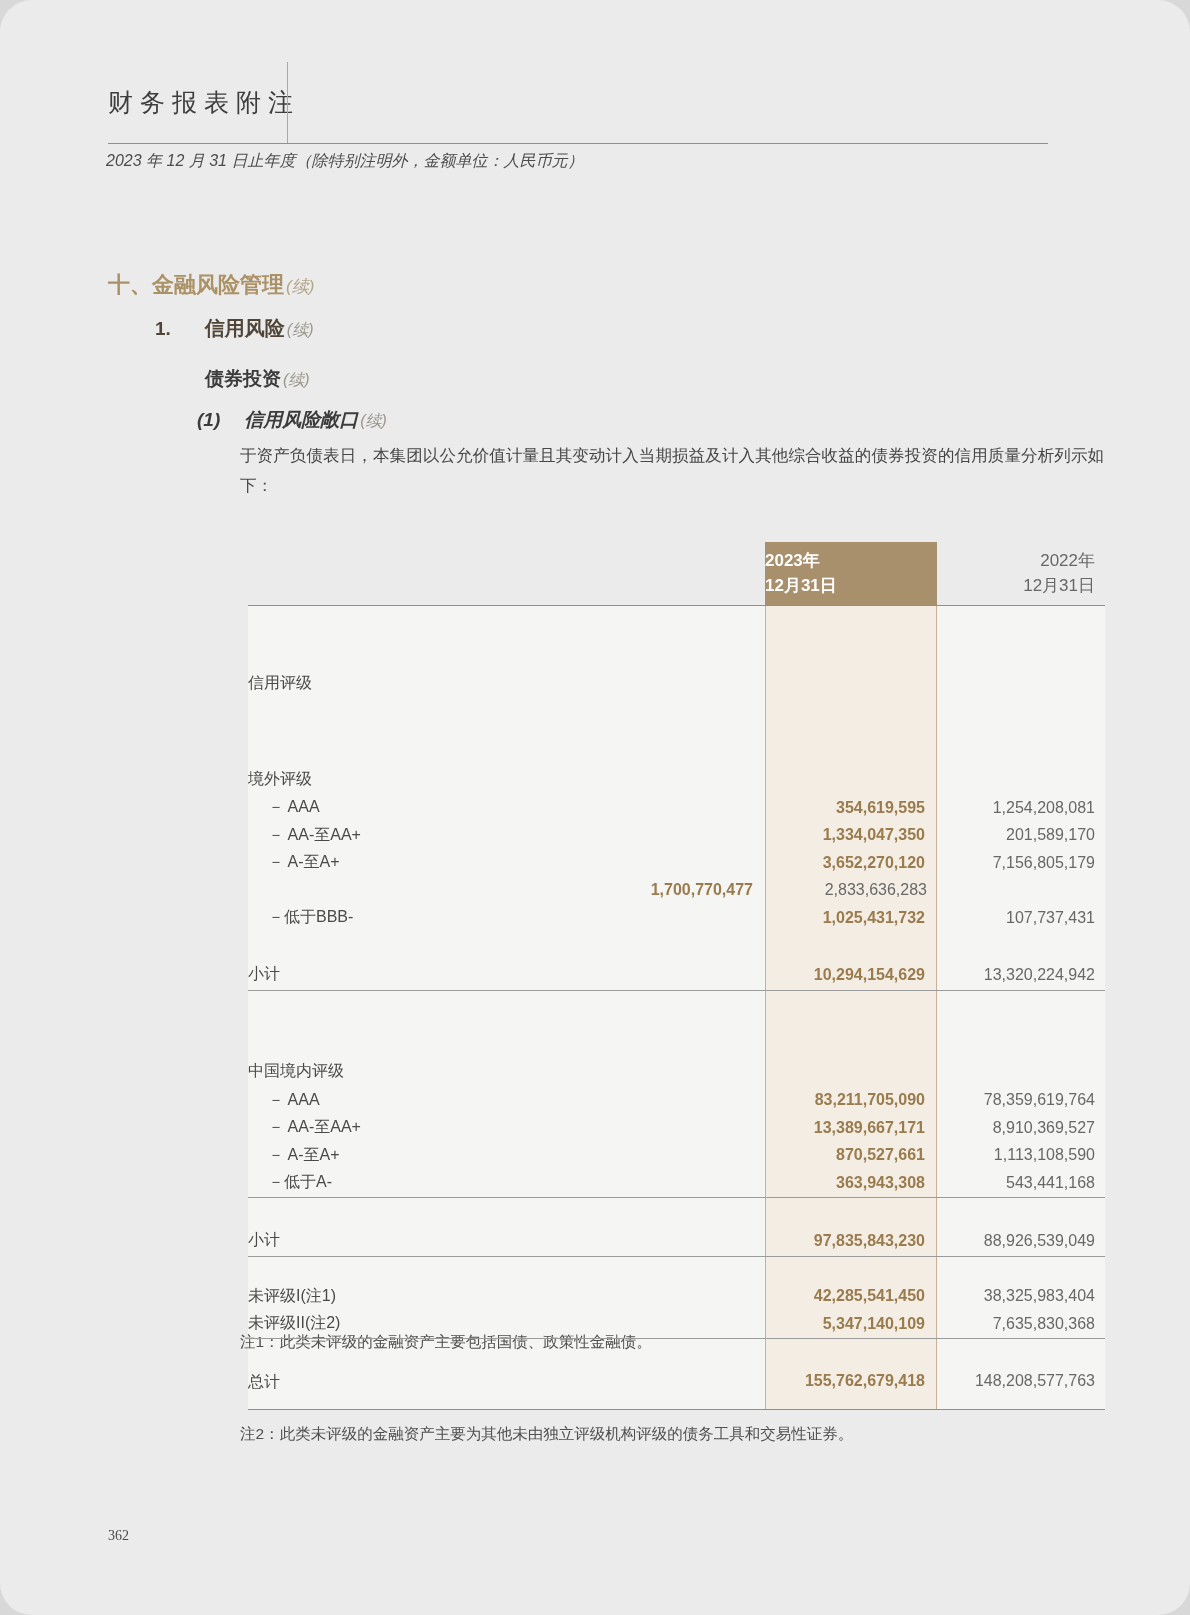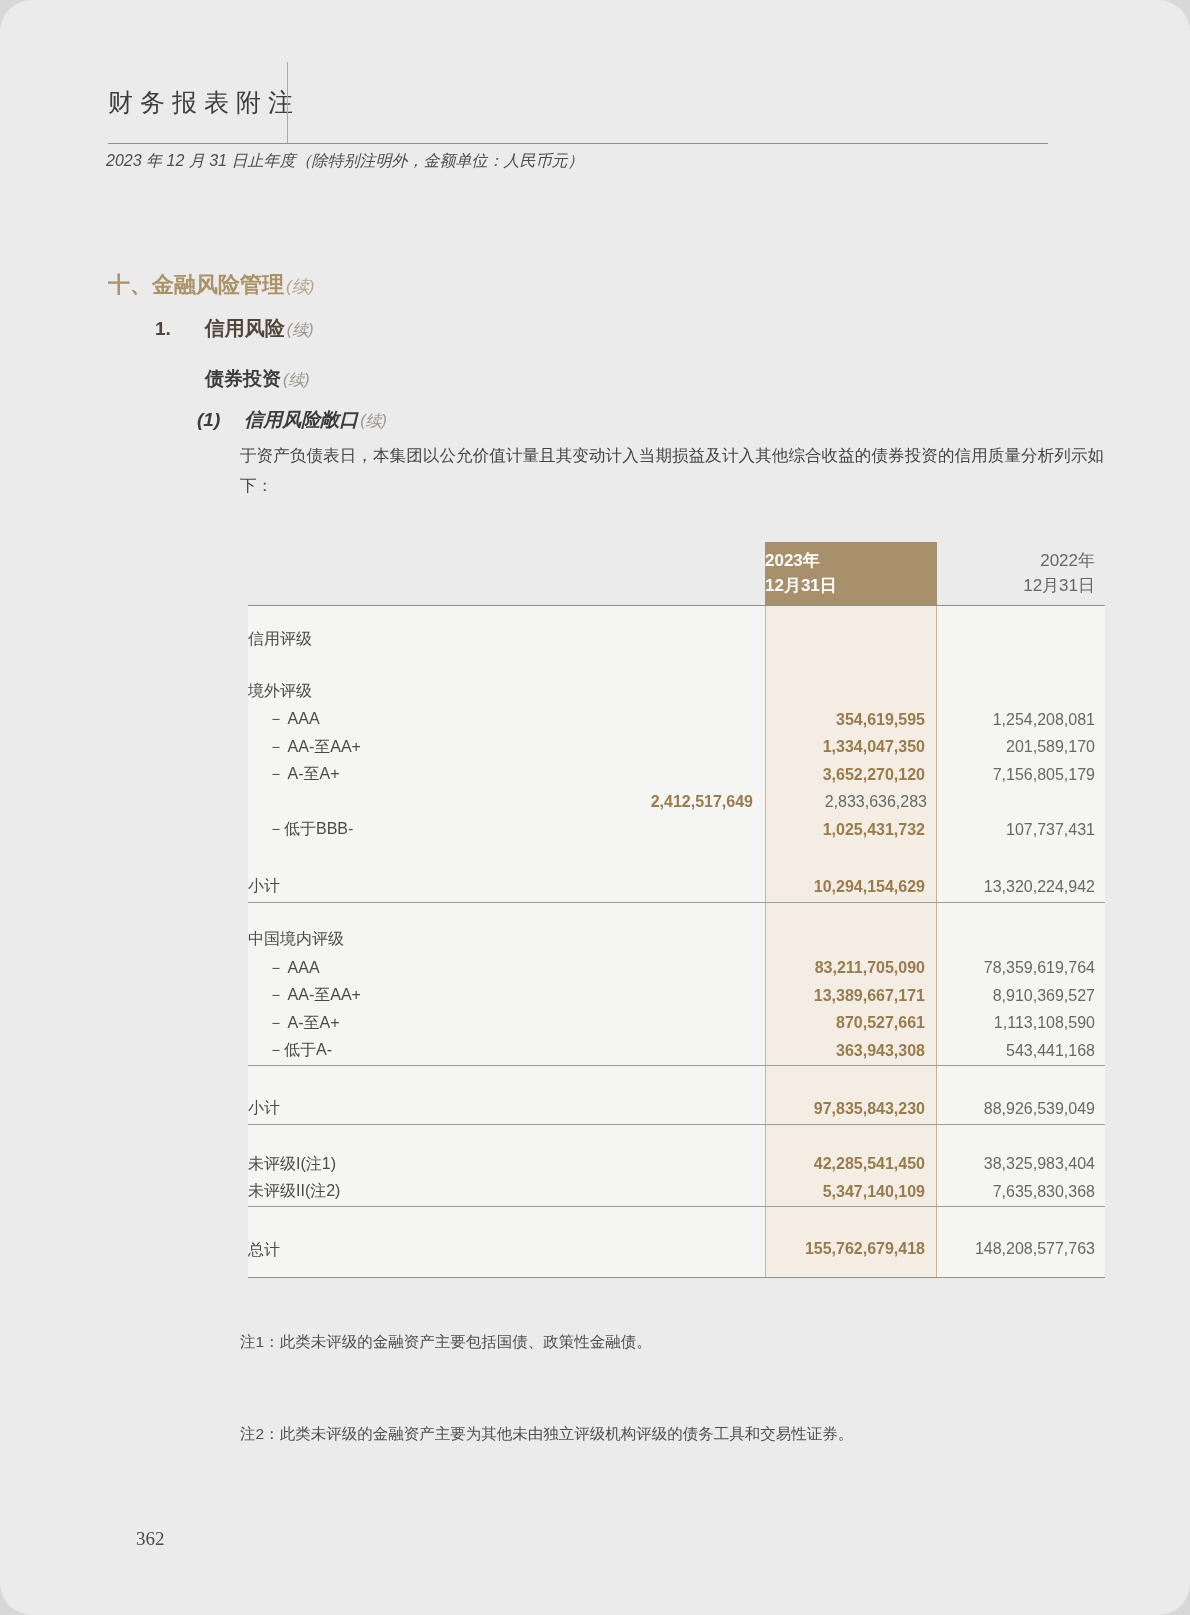--- a/index.html
+++ b/index.html
@@ -76,35 +76,35 @@
   }
   #rows{position:relative;z-index:1;padding-top:18px;}
   .trow{
     display:grid;grid-template-columns:517px 172px 168px;
     align-items:center;
   }
   .c-label{font-size:16px;color:#4a4a4a;}
   .trow.indent .c-label{padding-left:20px;}
   .c-2023{text-align:right;padding-right:12px;font-weight:700;font-size:16px;color:var(--brown_number,#9a7b4e);}
   .c-2022{text-align:right;padding-right:10px;font-size:16px;color:#686868;}
-  .trow.label{height:30px;}
+  .trow.label{height:30px;margin-top:44px;}
   .trow.gap{height:22px;}
   .trow.gap_small{height:26px;}
   .trow.item{height:27.5px;}
   .trow.subtotal{padding-top:28px;height:30px;}
   .trow.total{padding-top:30px;height:40px;align-items:start;}
   .trow.total .c-label,.trow.total .c-2023,.trow.total .c-2022{margin-top:3px;}
   .trow.line{border-bottom:1px solid #9b9b9b;}
   
   .note{position:absolute;left:240px;font-size:15.5px;color:#4f4f4f;}
   .note-1{top:1332px;}
   .note-2{top:1424px;}
   .pageno{
     position:absolute;left:108px;top:1528px;
-    font-family:"Liberation Serif",serif;font-size:19px;color:#4a4a4a;margin-left:28px;
+    font-family:"Liberation Serif",serif;font-size:14px;color:#4a4a4a;
   }
 </style>
 </head>
 <body>
 
 <div class="page" style="--page_bg: #ebebeb; --accent_tan: #a9906c; --beige: #f3ede3; --beige_border: #c9b293; --brown_number: #9a7b4e; --title_tan: #ab9166;">
 
   <div class="header-title">财务报表附注</div>
   <div class="header-vline"></div>
   <div class="header-rule"></div>
@@ -154,21 +154,21 @@
           <span class="c-label">－ AA-至AA+</span>
           <span class="c-2023">1,334,047,350</span>
           <span class="c-2022">201,589,170</span>
         </div>
         <div class="trow item indent">
           <span class="c-label">－ A-至A+</span>
           <span class="c-2023">3,652,270,120</span>
           <span class="c-2022">7,156,805,179</span>
         </div>
         <div class="trow item indent">
-          <span class="c-2023">2,412,517,649</span>
+          <span class="c-2023">1,700,770,477</span>
           <span class="c-2022">2,833,636,283</span>
         </div>
         <div class="trow item indent">
           <span class="c-label">－低于BBB-</span>
           <span class="c-2023">1,025,431,732</span>
           <span class="c-2022">107,737,431</span>
         </div>
         <div class="trow subtotal line">
           <span class="c-label">小计</span>
           <span class="c-2023">10,294,154,629</span>

